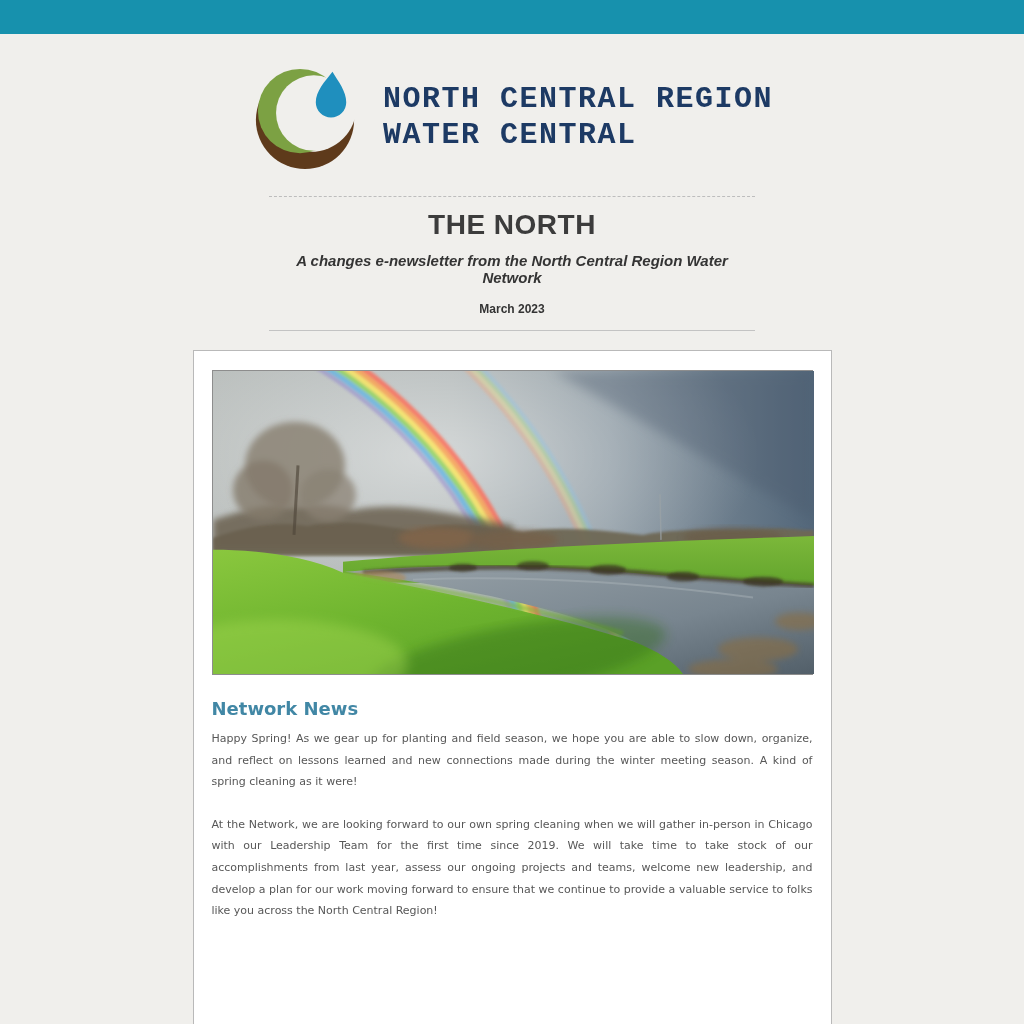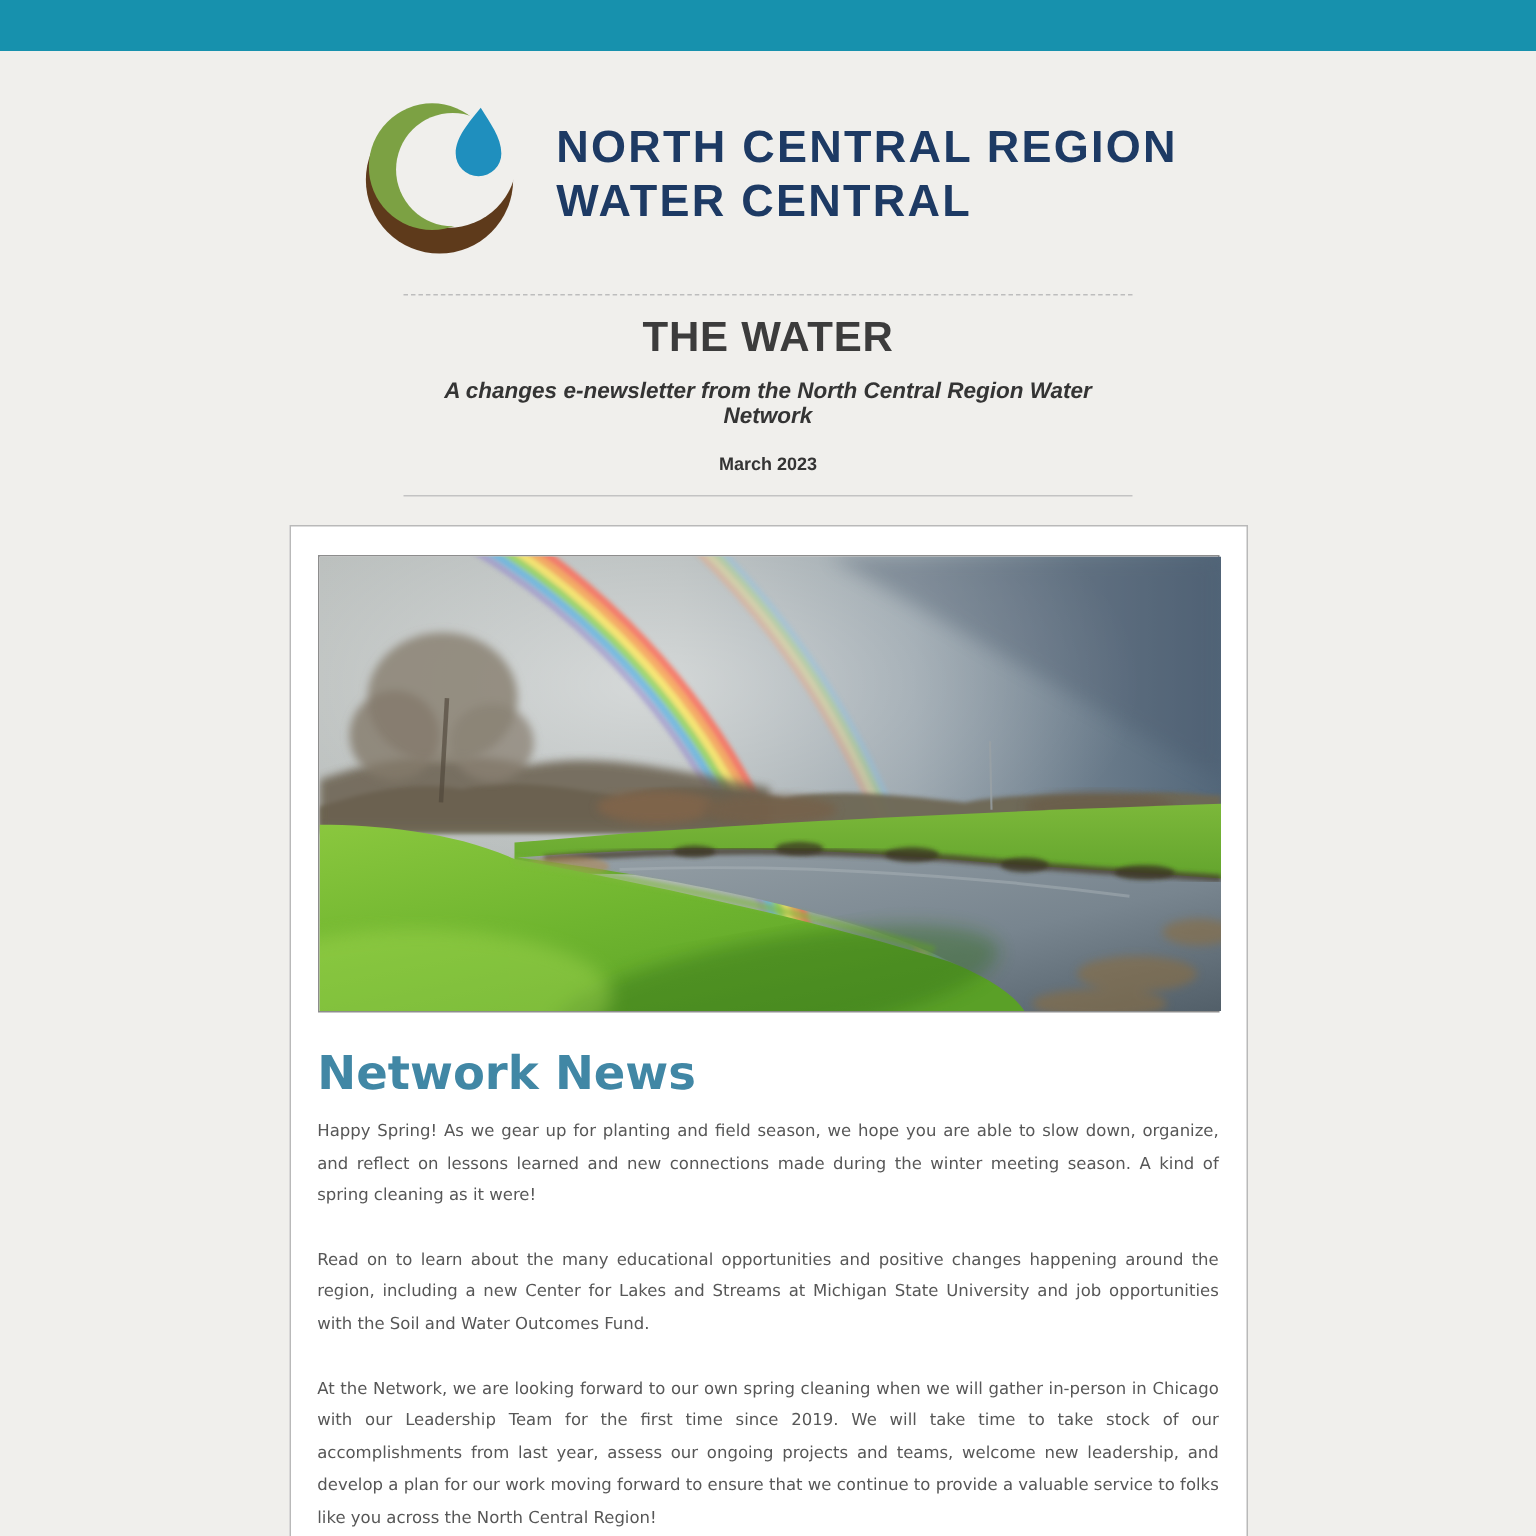--- a/index.html
+++ b/index.html
@@ -17,21 +17,21 @@
   
   .brand {
     display: flex;
     justify-content: center;
     align-items: center;
     gap: 24px;
     margin-top: 27px;
   }
   .brand-logo svg { display: block; width: 108px; height: 112px; }
   .brand-text {
-    font-family: Liberation Sans, sans-serif;
+    font-family: Liberation Mono, monospace;
     color: #1d3a64;
     font-weight: 600;
     font-size: 30px;
     letter-spacing: 1.5px;
     line-height: 36px;
     white-space: nowrap;
   }
   
   .masthead {
     width: 486px;
@@ -75,21 +75,21 @@
     min-height: 820px;
   }
   .photo {
     margin: 0;
     border: 1px solid #8d8d8d;
     line-height: 0;
   }
   .photo svg { display: block; width: 601px; height: 303px; }
   .section-heading {
     font-family: "DejaVu Sans", sans-serif;
-    font-size: 31px;
+    font-size: 18px;
     font-weight: bold;
     color: #4187a5;
     margin: 23px 0 9px;
   }
   .body-para {
     font-size: 11px;
     line-height: 21.6px;
     color: #575757;
     text-align: justify;
     margin: 0 0 21px;
@@ -119,21 +119,21 @@
     </svg>
   </div>
   <div class="brand-text">
     <div>NORTH CENTRAL REGION</div>
     <div>WATER CENTRAL</div>
   </div>
 </header>
 
 <section class="masthead">
   <hr class="rule-dashed">
-  <h1 class="mast-title">THE WATER</h1>
+  <h1 class="mast-title">THE NORTH</h1>
   <p class="mast-subtitle">A changes e-newsletter from the North Central Region Water Network</p>
   <p class="mast-issue">March 2023</p>
   <hr class="rule-solid">
 </section>
 
 <main class="card">
 
   <figure class="photo">
     <svg viewBox="0 0 601 305" preserveAspectRatio="none" aria-hidden="true">
       <defs>
@@ -238,17 +238,16 @@
 
       <ellipse cx="305" cy="290" rx="150" ry="34" fill="#2e6a14" opacity="0.4" filter="url(#soft6)" transform="rotate(-10 305 290)"></ellipse>
 
       <ellipse cx="65" cy="295" rx="130" ry="45" fill="#a9dc54" opacity="0.4" filter="url(#soft6)"></ellipse>
     </svg>
   </figure>
 
   <section>
     <h2 class="section-heading">Network News</h2>
     <p class="body-para">Happy Spring! As we gear up for planting and field season, we hope you are able to slow down, organize, and reflect on lessons learned and new connections made during the winter meeting season. A kind of spring cleaning as it were!</p>
-    <p class="body-para">Read on to learn about the many educational opportunities and positive changes happening around the region, including a new Center for Lakes and Streams at Michigan State University and job opportunities with the Soil and Water Outcomes Fund.</p>
     <p class="body-para">At the Network, we are looking forward to our own spring cleaning when we will gather in-person in Chicago with our Leadership Team for the first time since 2019. We will take time to take stock of our accomplishments from last year, assess our ongoing projects and teams, welcome new leadership, and develop a plan for our work moving forward to ensure that we continue to provide a valuable service to folks like you across the North Central Region!</p>
   </section>
 
 </main>
 
 </body></html>

